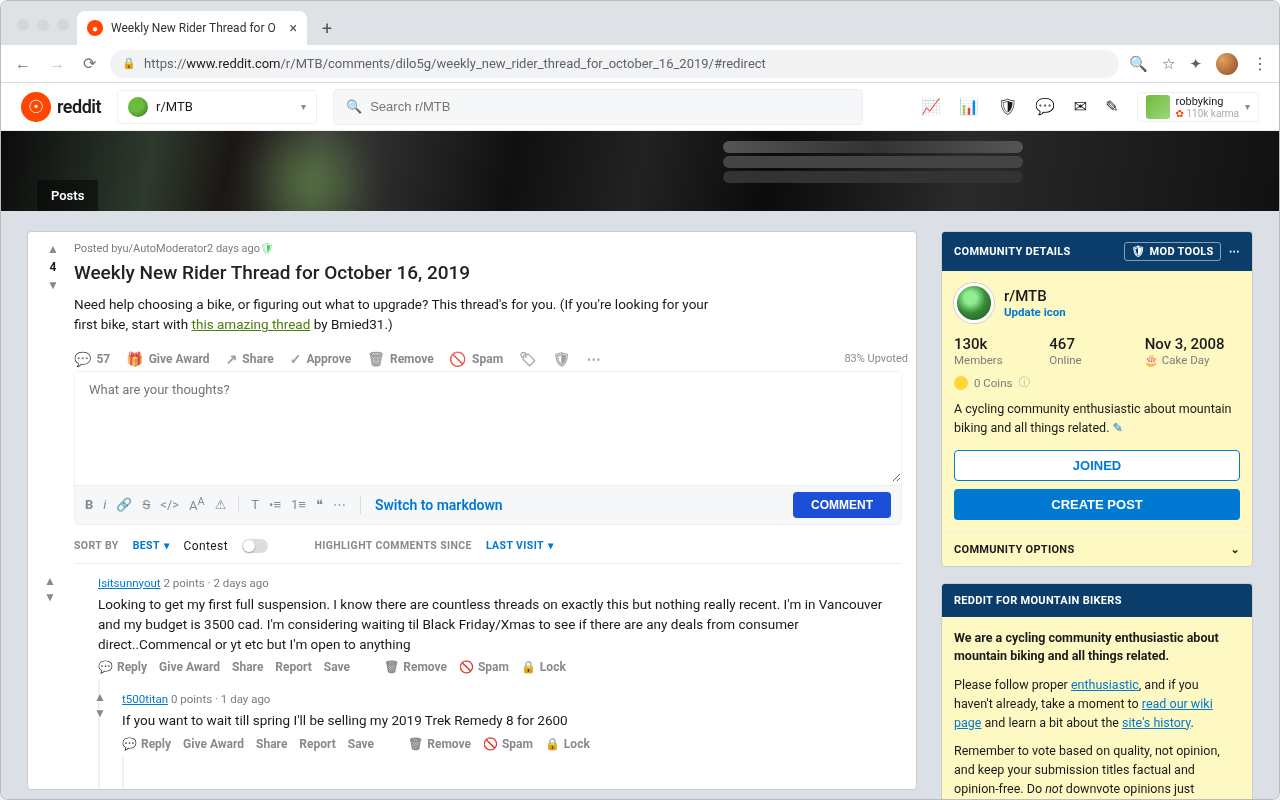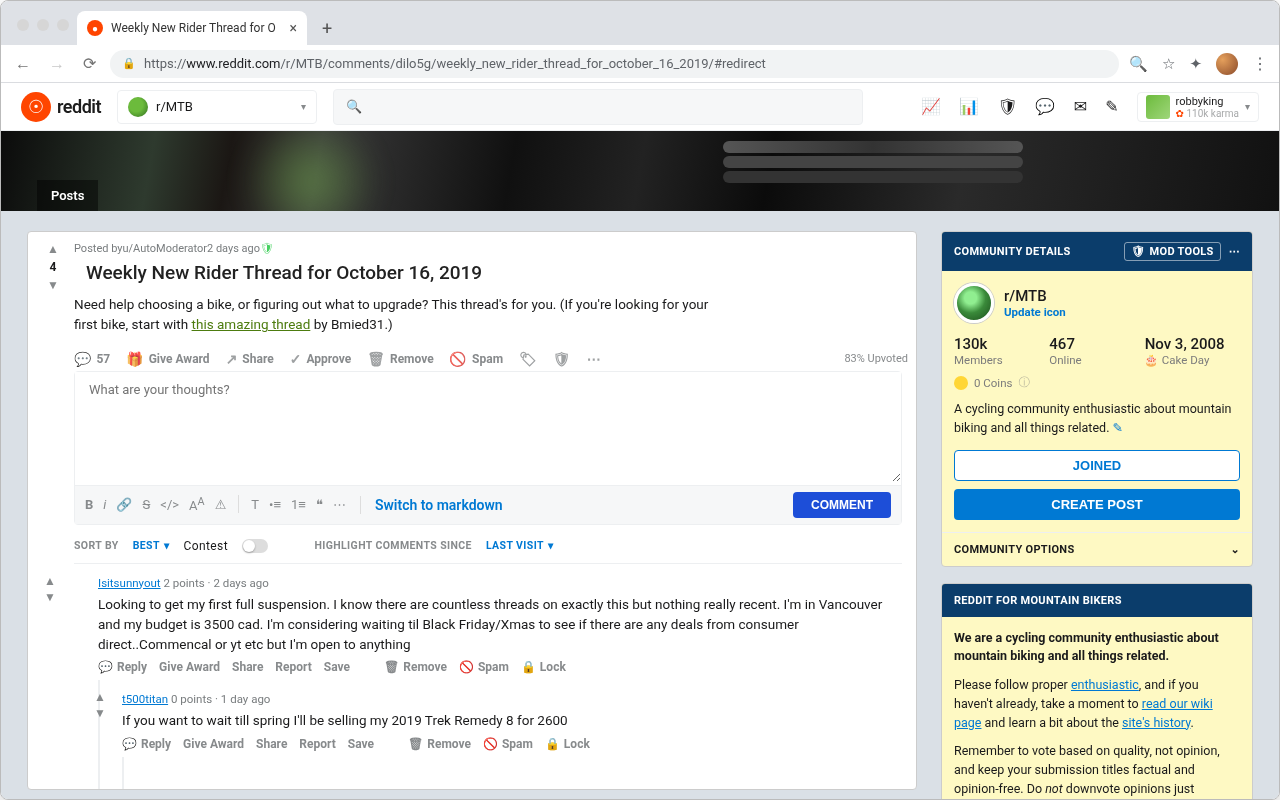--- a/index.html
+++ b/index.html
@@ -52,21 +52,21 @@
   
   .page { flex: 1; overflow-y: auto; background: #dae0e6; }
   .content { display: flex; gap: 24px; padding: 20px 26px; align-items: flex-start;}
   .main { flex: 1; background: #fff; border: 1px solid #ccc; border-radius: 4px; padding: 10px 14px 0 46px; position: relative;}
   .vote-col { position: absolute; left: 10px; top: 10px; width: 30px; display: flex; flex-direction: column; align-items: center; gap: 4px; color: #878a8c; font-size: 16px;}
   .vote-col .score { font-size: 12px; font-weight: 700; color:#1a1a1b; }
   
   .post-meta { font-size: 11px; color: #787c7e; display: flex; align-items: center;}
   .post-meta a { color: #787c7e; text-decoration: none;}
   .shield { color: #46d160; font-size: 11px;}
-  .post-title { font-size: 19px; font-weight: 500; margin: 6px 12px 10px; color:#222;}
+  .post-title { font-size: 19px; font-weight: 500; margin: 6px 0 10px; color:#222;}
   .post-body { font-size: 13.5px; color: #1a1a1b; line-height: 1.5; max-width: 640px;}
   .post-body a { color: #4d7c0f; }
   
   .action-row { display: flex; gap: 4px; align-items: center; margin: 12px -6px 0; color: #878a8c; font-size: 12px; font-weight: 700;}
   .action-row .ai { display: flex; align-items: center; gap: 5px; padding: 4px 6px; cursor: pointer;}
   .action-row .ai svg, .action-row .ai .glyph { font-size: 14px; opacity: .8;}
   .upv-pct { margin-left: auto; font-size: 11px; color: #878a8c; font-weight: 400;}
   
   .comment-as { font-size: 11px; margin: 18px 0 4px; }
   .comment-as a { color: #0079d3; }
@@ -166,20 +166,21 @@
       <span class="orb">☉</span>
       <span class="word">reddit</span>
     </div>
     <div class="r-subsel">
       <span class="ico"></span>
       <span>r/MTB</span>
       <span class="chev">▾</span>
     </div>
     <div class="r-search">
       <span>🔍</span>
+      <input placeholder="Search r/MTB" style="">
     </div>
     <div class="r-icons">
       <span class="ic">📈</span>
       <span class="ic">📊</span>
       <span class="ic">🛡</span>
       <span class="ic">💬</span>
       <span class="ic">✉</span>
       <span class="ic">✎</span>
       <div class="r-user">
         <span class="uav"></span>

